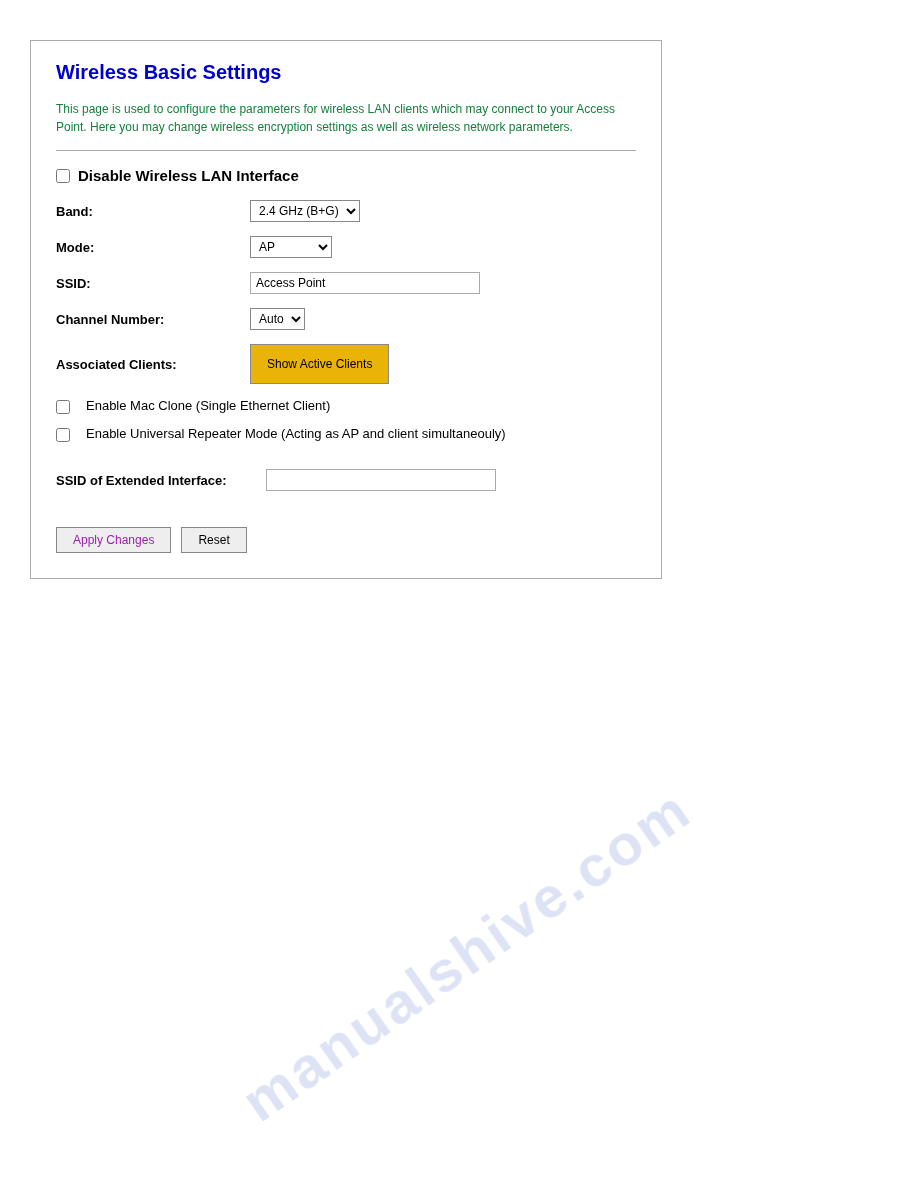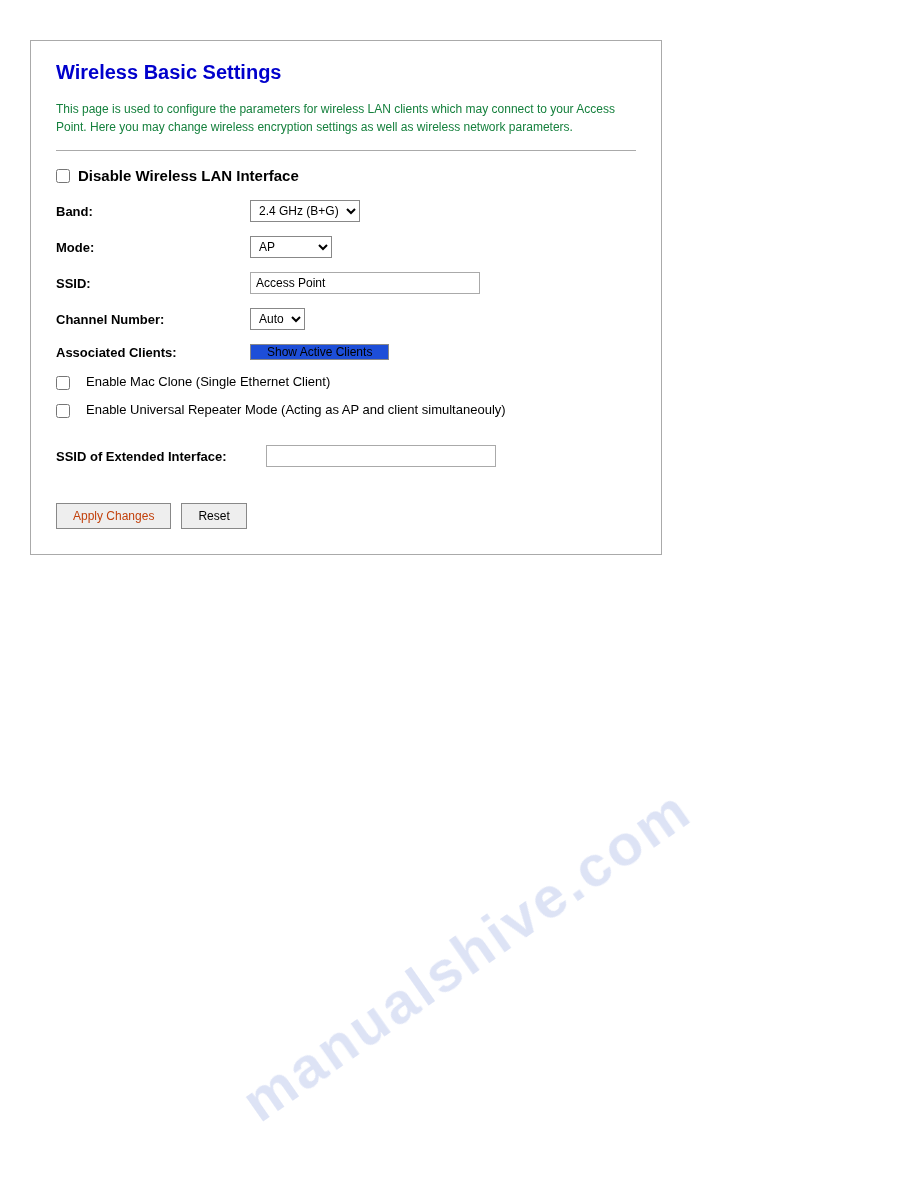--- a/index.html
+++ b/index.html
@@ -109,23 +109,23 @@
     }
 
     input[type="text"] {
       font-size: 12px;
       padding: 3px 5px;
       border: 1px solid #aaaaaa;
       width: 230px;
     }
 
     .show-clients-btn {
-      padding: 0 16px;
-      font-size: 12px;
-      background-color: #1d4ed8;
+      padding: 12px 16px;
+      font-size: 12px;
+      background-color: #eab308;
       border: 1px solid #888888;
       cursor: pointer;
       color: #000000;
     }
 
     .checkbox-row-small {
       display: flex;
       align-items: flex-start;
       gap: 16px;
       margin-bottom: 2px;
@@ -170,21 +170,21 @@
       gap: 10px;
       margin-top: 16px;
     }
 
     .apply-btn {
       padding: 5px 16px;
       font-size: 12px;
       background-color: #eeeeee;
       border: 1px solid #888888;
       cursor: pointer;
-      color: #c2410c;
+      color: #a21caf;
     }
 
     .reset-btn {
       padding: 5px 16px;
       font-size: 12px;
       background-color: #eeeeee;
       border: 1px solid #888888;
       cursor: pointer;
       color: #000000;
     }

